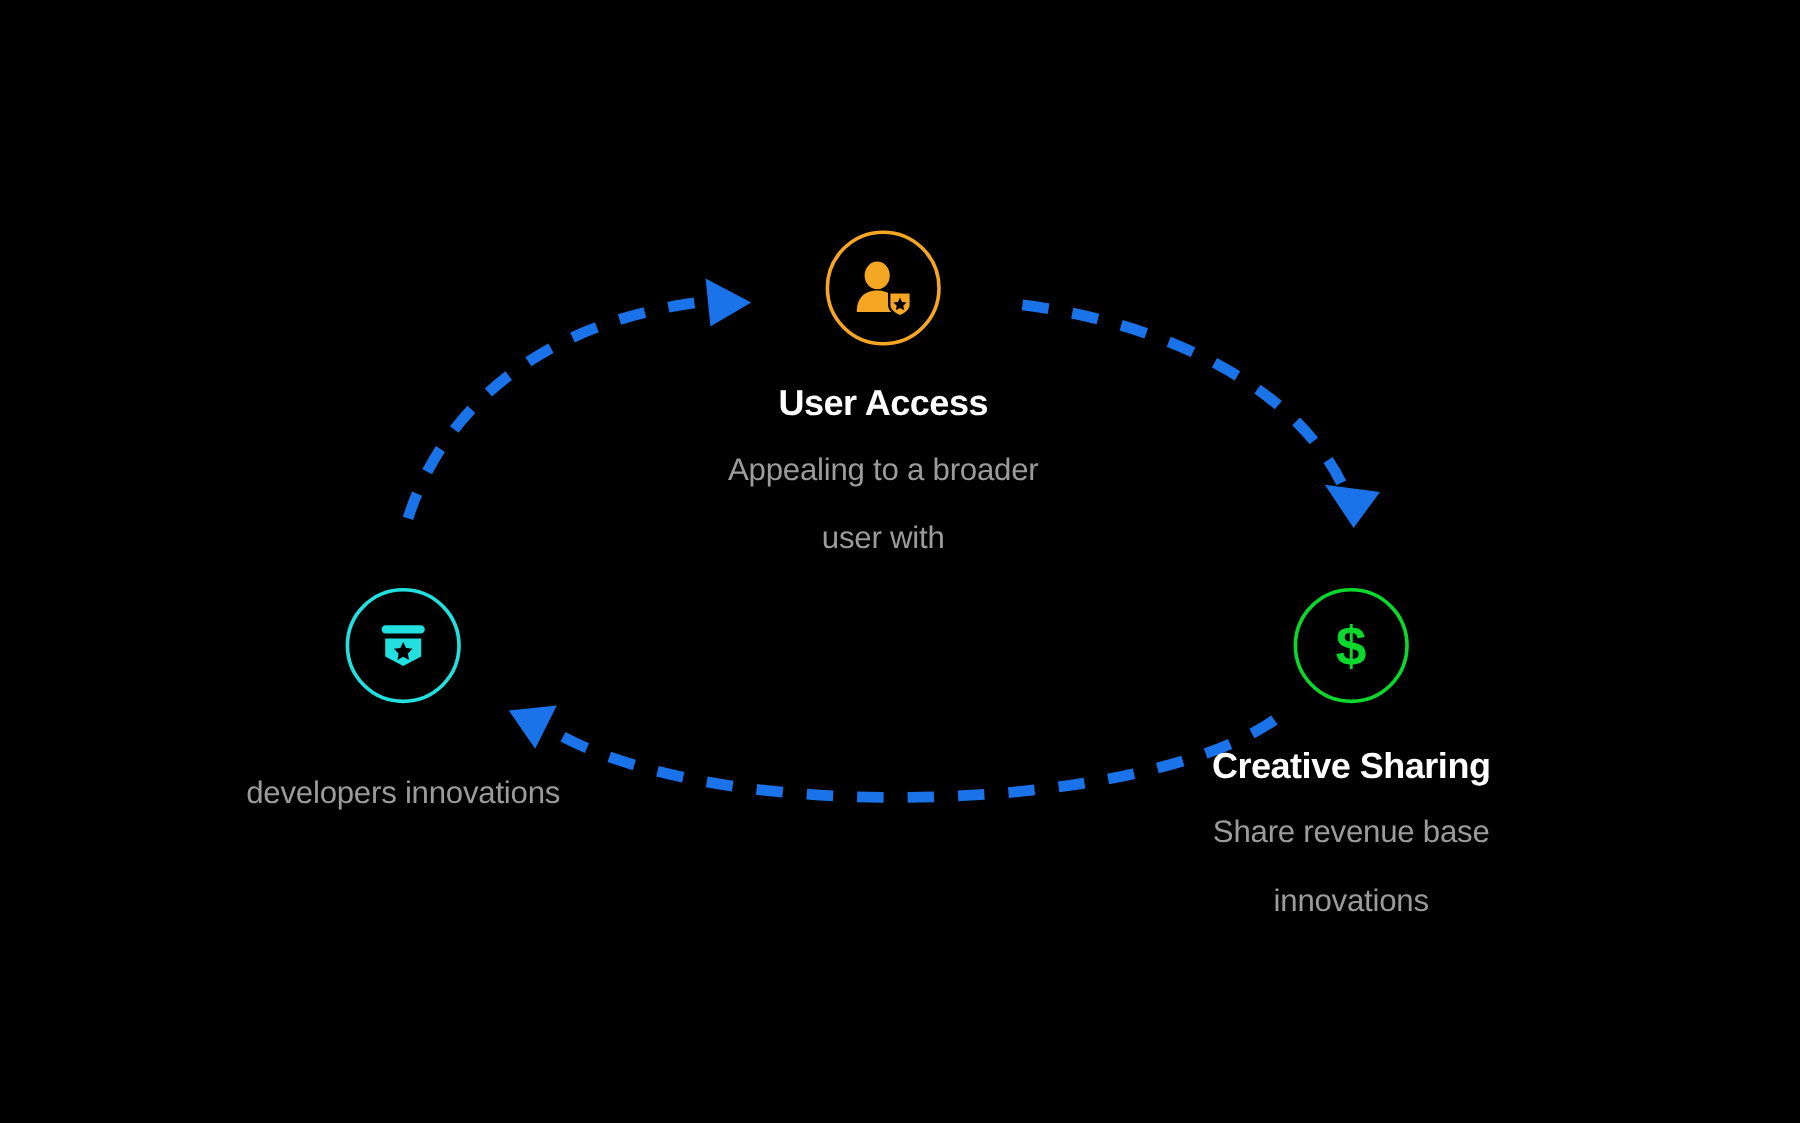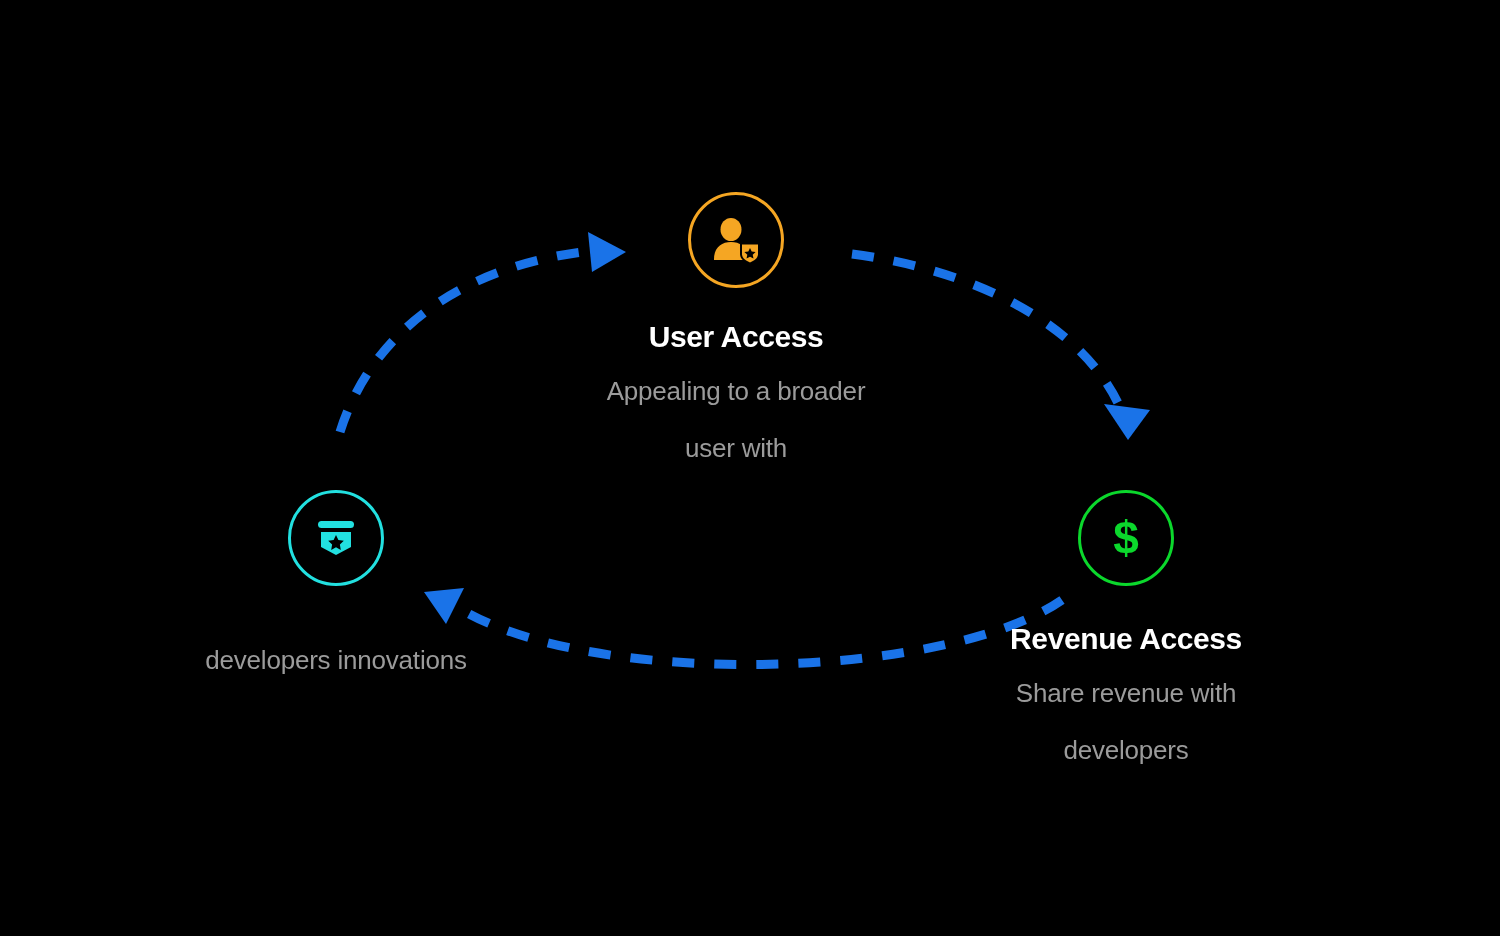--- a/index.html
+++ b/index.html
@@ -145,24 +145,24 @@
 
   <div class="node" id="node-revenue">
 
     <div class="icon-circle" style="border-color:#0bd82c;">
       <svg width="52" height="52" viewBox="0 0 52 52">
         <text x="26" y="42" text-anchor="middle" font-family="Liberation Sans, sans-serif" font-size="46" font-weight="bold" fill="#0bd82c">$</text>
       </svg>
     </div>
 
     <div class="node-text">
-      <div class="node-title">Revenue Access</div>
+      <div class="node-title">Creative Sharing</div>
       <div class="node-desc">
-        <div class="nowrap">Share revenue with</div>
-        <div class="nowrap">developers</div>
+        <div class="nowrap">Share revenue base</div>
+        <div class="nowrap">innovations</div>
       </div>
     </div>
   </div>
 
   <div class="node" id="node-creative">
 
     <div class="icon-circle" style="border-color:#22e0e0;">
       <svg width="48" height="48" viewBox="0 0 48 48">
 
         <rect x="6" y="7" width="36" height="7" rx="3.5" fill="#22e0e0"></rect>

